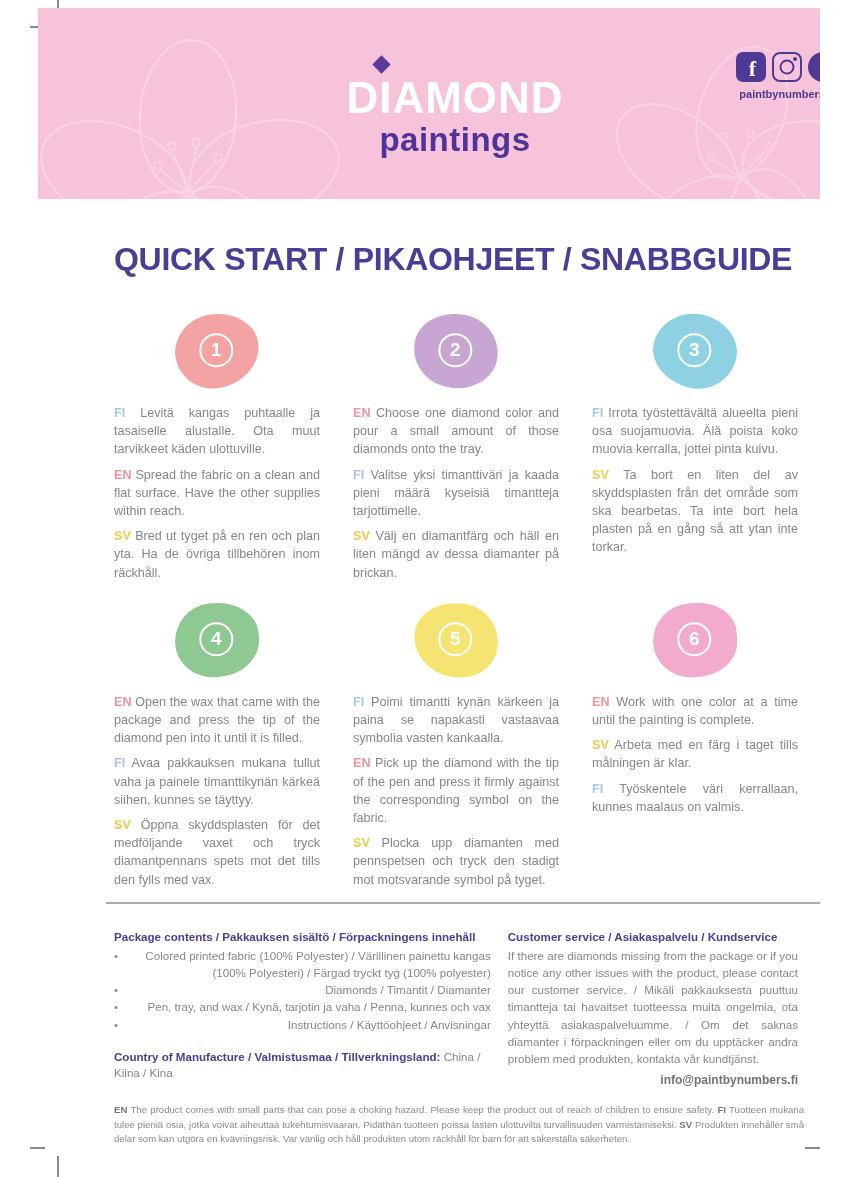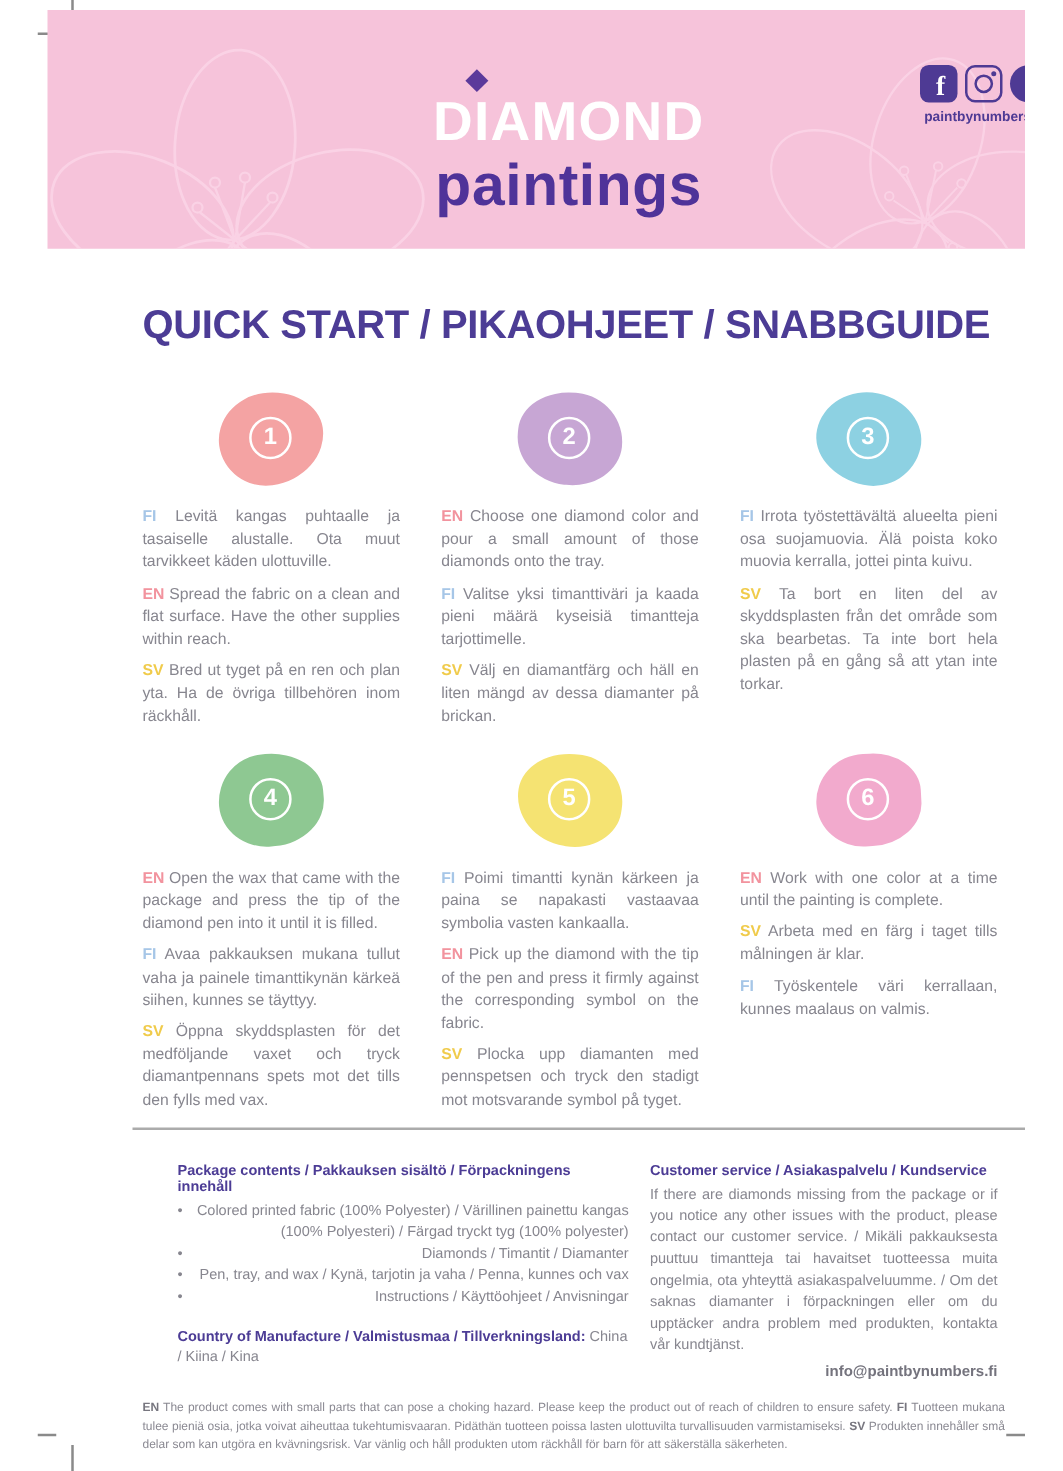--- a/index.html
+++ b/index.html
@@ -33,21 +33,21 @@
   .logo { position:absolute; left:50%; top:46px; transform:translateX(-50%); text-align:center; width:400px; }
   .logo-diamond {
     position:absolute; left:calc(50% - 80px); top:4px;
     width:13px; height:13px; background:#5b3a9b; transform:rotate(45deg);
   }
   .logo-title {
     font-size:44px; font-weight:800; color:#ffffff; letter-spacing:1px;
     margin-top:22px; line-height:1;
   }
   .logo-sub {
-    font-size:47px; font-weight:600; color:#4f3399; line-height:1.1; margin-top:2px;
+    font-size:33px; font-weight:600; color:#4f3399; line-height:1.1; margin-top:2px;
     letter-spacing:0.5px;
   }
 
   .social { position:absolute; right:34px; top:44px; text-align:center; }
   .social-row { display:flex; gap:6px; justify-content:center; }
   .soc { width:30px; height:30px; position:relative; }
   .soc-fb { background:#4e3a94; border-radius:7px; }
   .soc-fb::after {
     content:"f"; position:absolute; left:55%; top:58%; transform:translate(-50%,-50%);
     color:#fff; font-size:22px; font-weight:700; font-family:"Liberation Serif", serif;
@@ -100,21 +100,21 @@
     font-size:12.6px; line-height:18.2px; color:#87868f;
     text-align:justify; margin-bottom:7px;
   }
   .lbl { font-weight:700; }
   .lbl-en { color:#f2939e; }
   .lbl-fi { color:#a6c6e7; }
   .lbl-sv { color:#f0cb4b; }
 
   .divider { margin:6px 0 0 -8px; width:719px; border-top:2px solid #ababab; }
 
-  .footer-cols { display:flex; margin-top:26px;margin-left:28px; }
+  .footer-cols { display:flex; margin-top:26px; }
   .fcol-left  { width:392px; margin-right:17px; }
   .fcol-right { width:302px; }
   .fhead { font-size:11.6px; font-weight:700; color:#4c3c95; margin-bottom:4px; }
   .fcol-left ul { list-style:none; }
   .fcol-left li {
     position:relative; padding-left:11px;
     font-size:11.6px; line-height:17.2px; color:#87868f;text-align:right;
   }
   .fcol-left li::before {
     content:"•"; position:absolute; left:0; top:0; color:#87868f;

